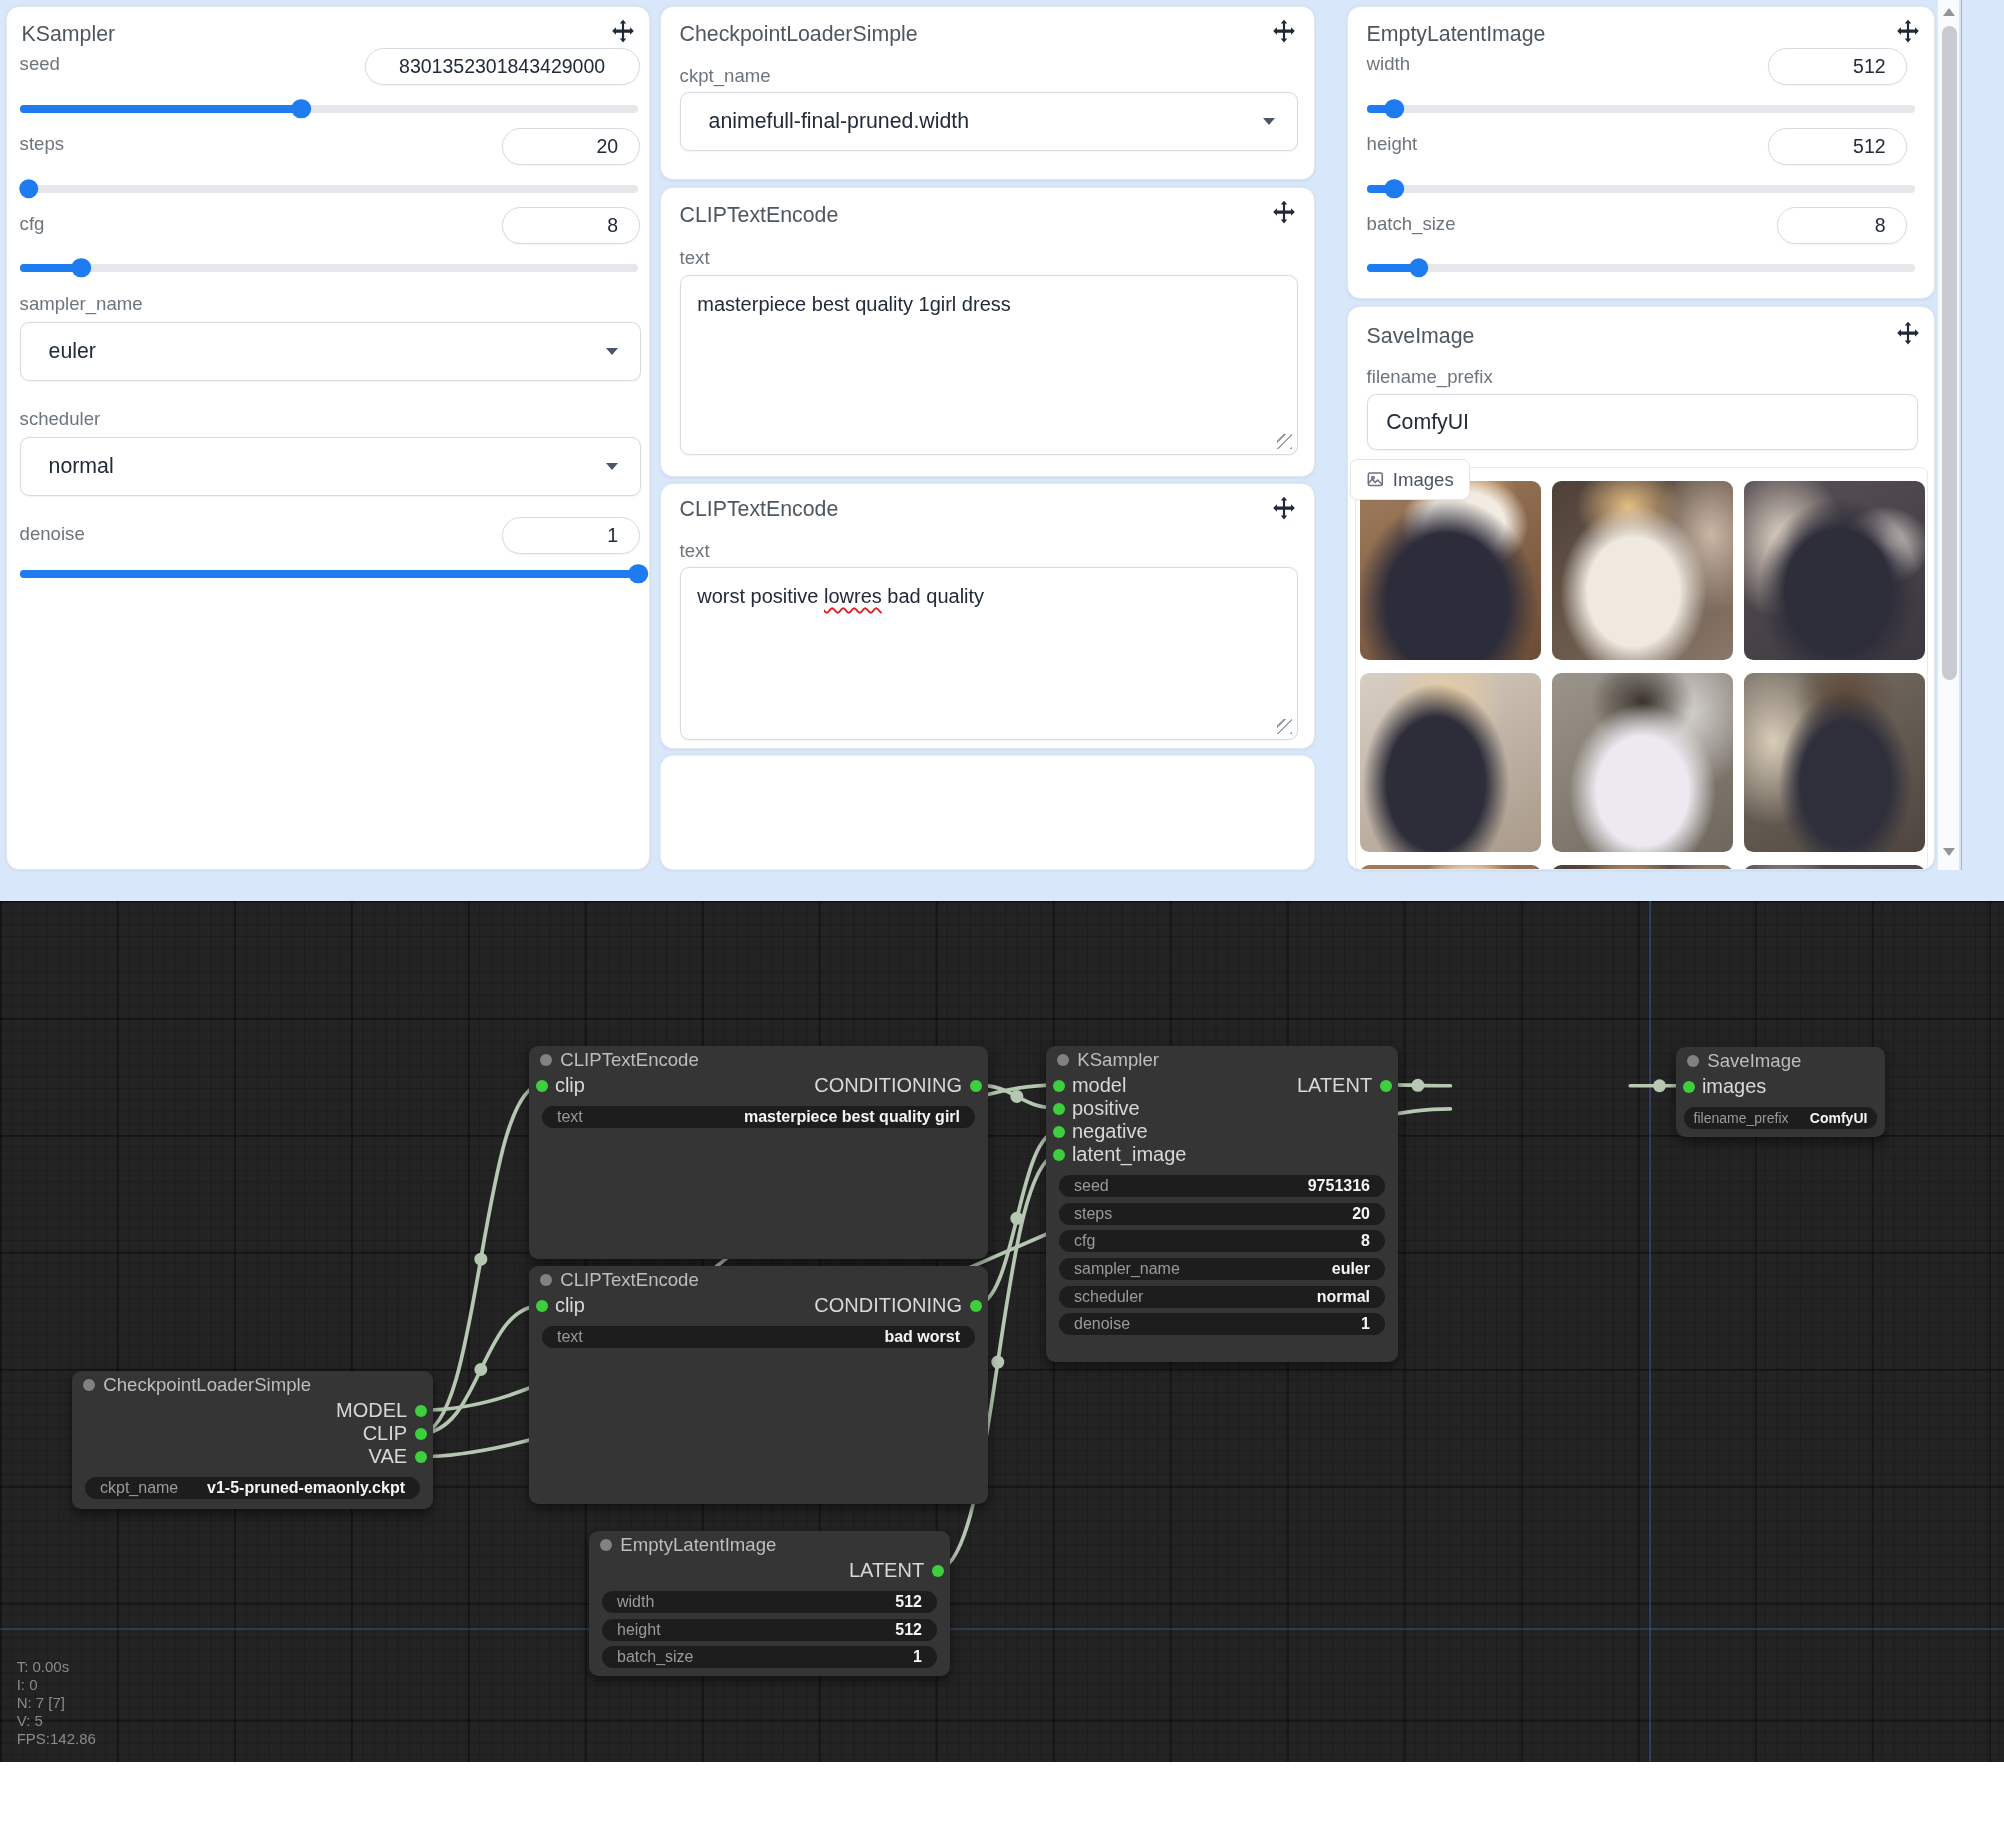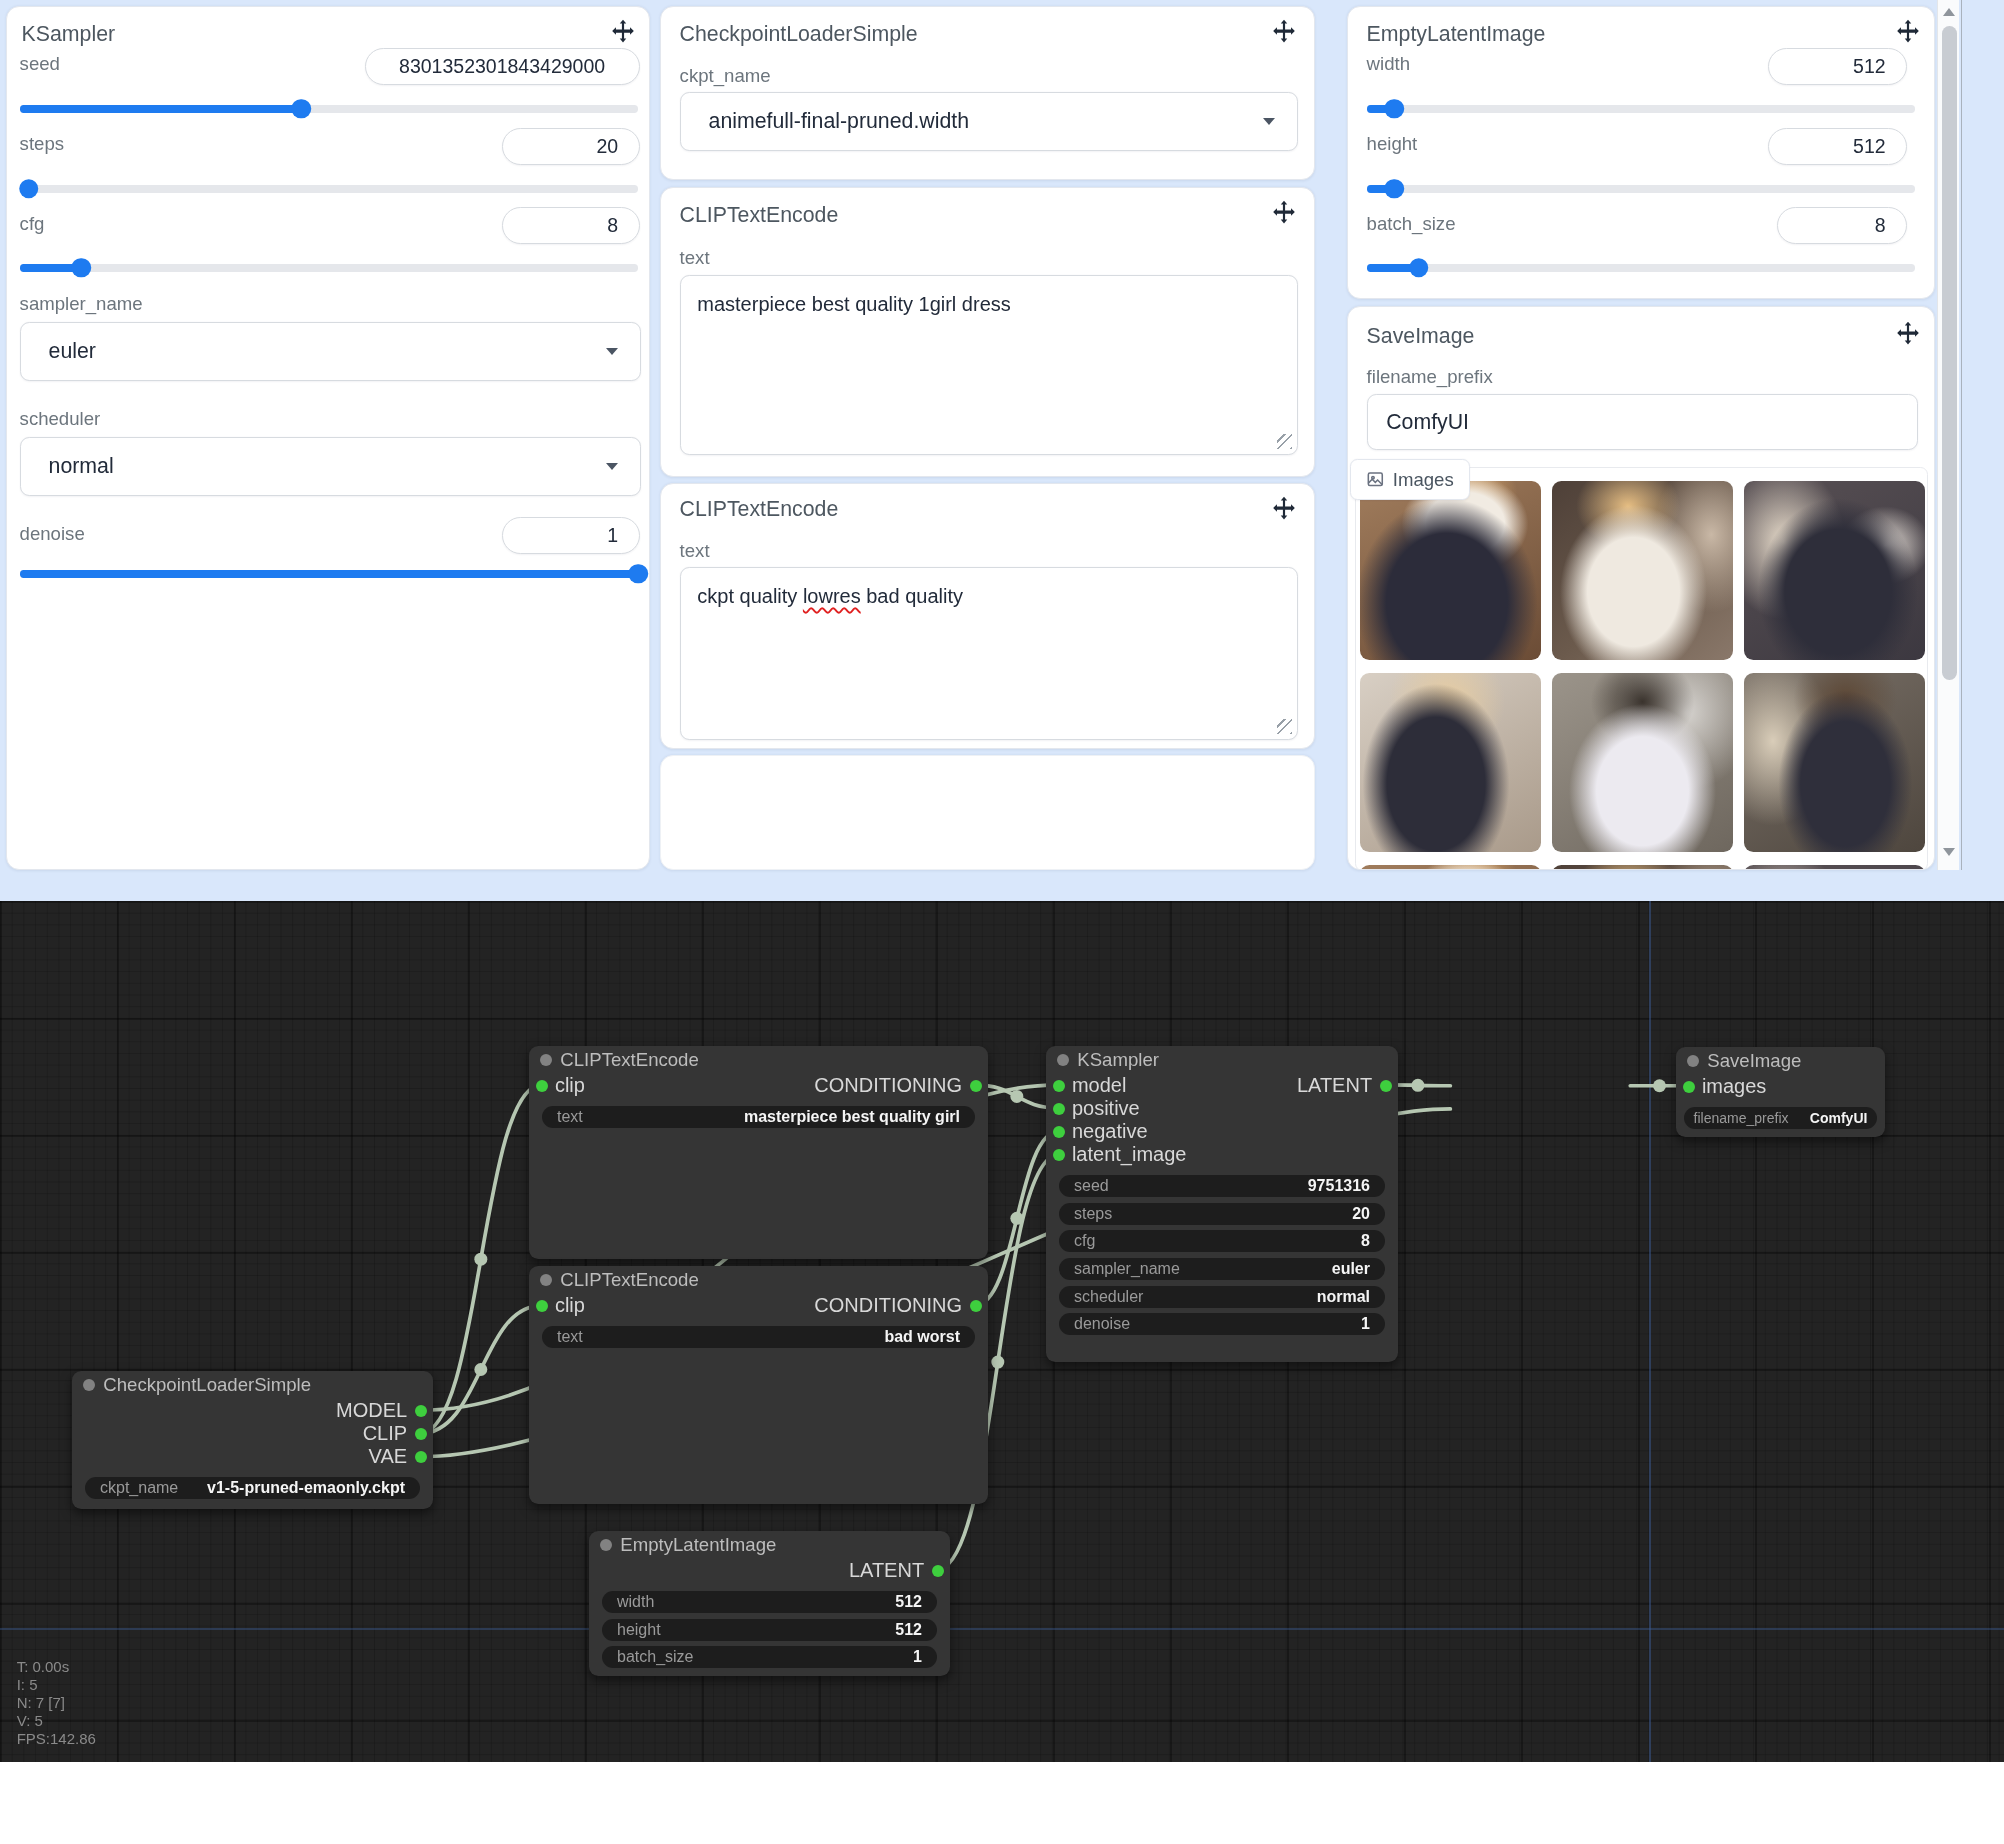--- a/index.html
+++ b/index.html
@@ -197,21 +197,21 @@
 
     <div class="card" style="left:660px; top:483px; width:655px; height:266px;">
       <div class="card-title" style="left:18.6px; top:13px;">CLIPTextEncode</div>
       <div class="move-icon" style="right:16.7px;">
         <svg viewBox="0 0 24 24" width="26" height="26">
             <path fill="#1f2937" d="M12 1.5 15 5h-2v5.5h5.5V8.5l3.5 3.5-3.5 3.5v-2H13V19h2l-3 3.5L9 19h2v-5.5H5.5v2L2 12l3.5-3.5v2H11V5H9z"></path>
           </svg>
       </div>
       <div class="field-label" style="left:18.6px; top:56px;">text</div>
       <div class="textarea-box" style="left:18.6px; top:83px; width:618px; height:173px;">
-        <span>ckpt quality </span><span class="misspell">lowres</span><span> bad quality</span>
+        <span>worst positive </span><span class="misspell">lowres</span><span> bad quality</span>
         <span class="resize-grip"></span>
       </div>
     </div>
 
     <div class="card" style="left:660px; top:755px; width:655px; height:115px; border-color:#eef1f5;"></div>
 
     <div class="card" style="left:1347px; top:5.6px; width:588px; height:293px;">
       <div class="card-title" style="left:18.6px;">EmptyLatentImage</div>
       <div class="move-icon">
         <svg viewBox="0 0 24 24" width="26" height="26">
@@ -489,21 +489,21 @@
           <div class="gwidgets">
             <div class="gwidget small">
               <span class="wl">filename_prefix</span>
               <span class="wv">ComfyUI</span>
             </div>
           </div>
         </div>
       </div>
     <div class="graph-stats">
       <div>T: 0.00s</div>
-      <div>I: 5</div>
+      <div>I: 0</div>
       <div>N: 7 [7]</div>
       <div>V: 5</div>
       <div>FPS:142.86</div>
     </div>
   </div>
 
 </div>
 
 
 </body></html>

